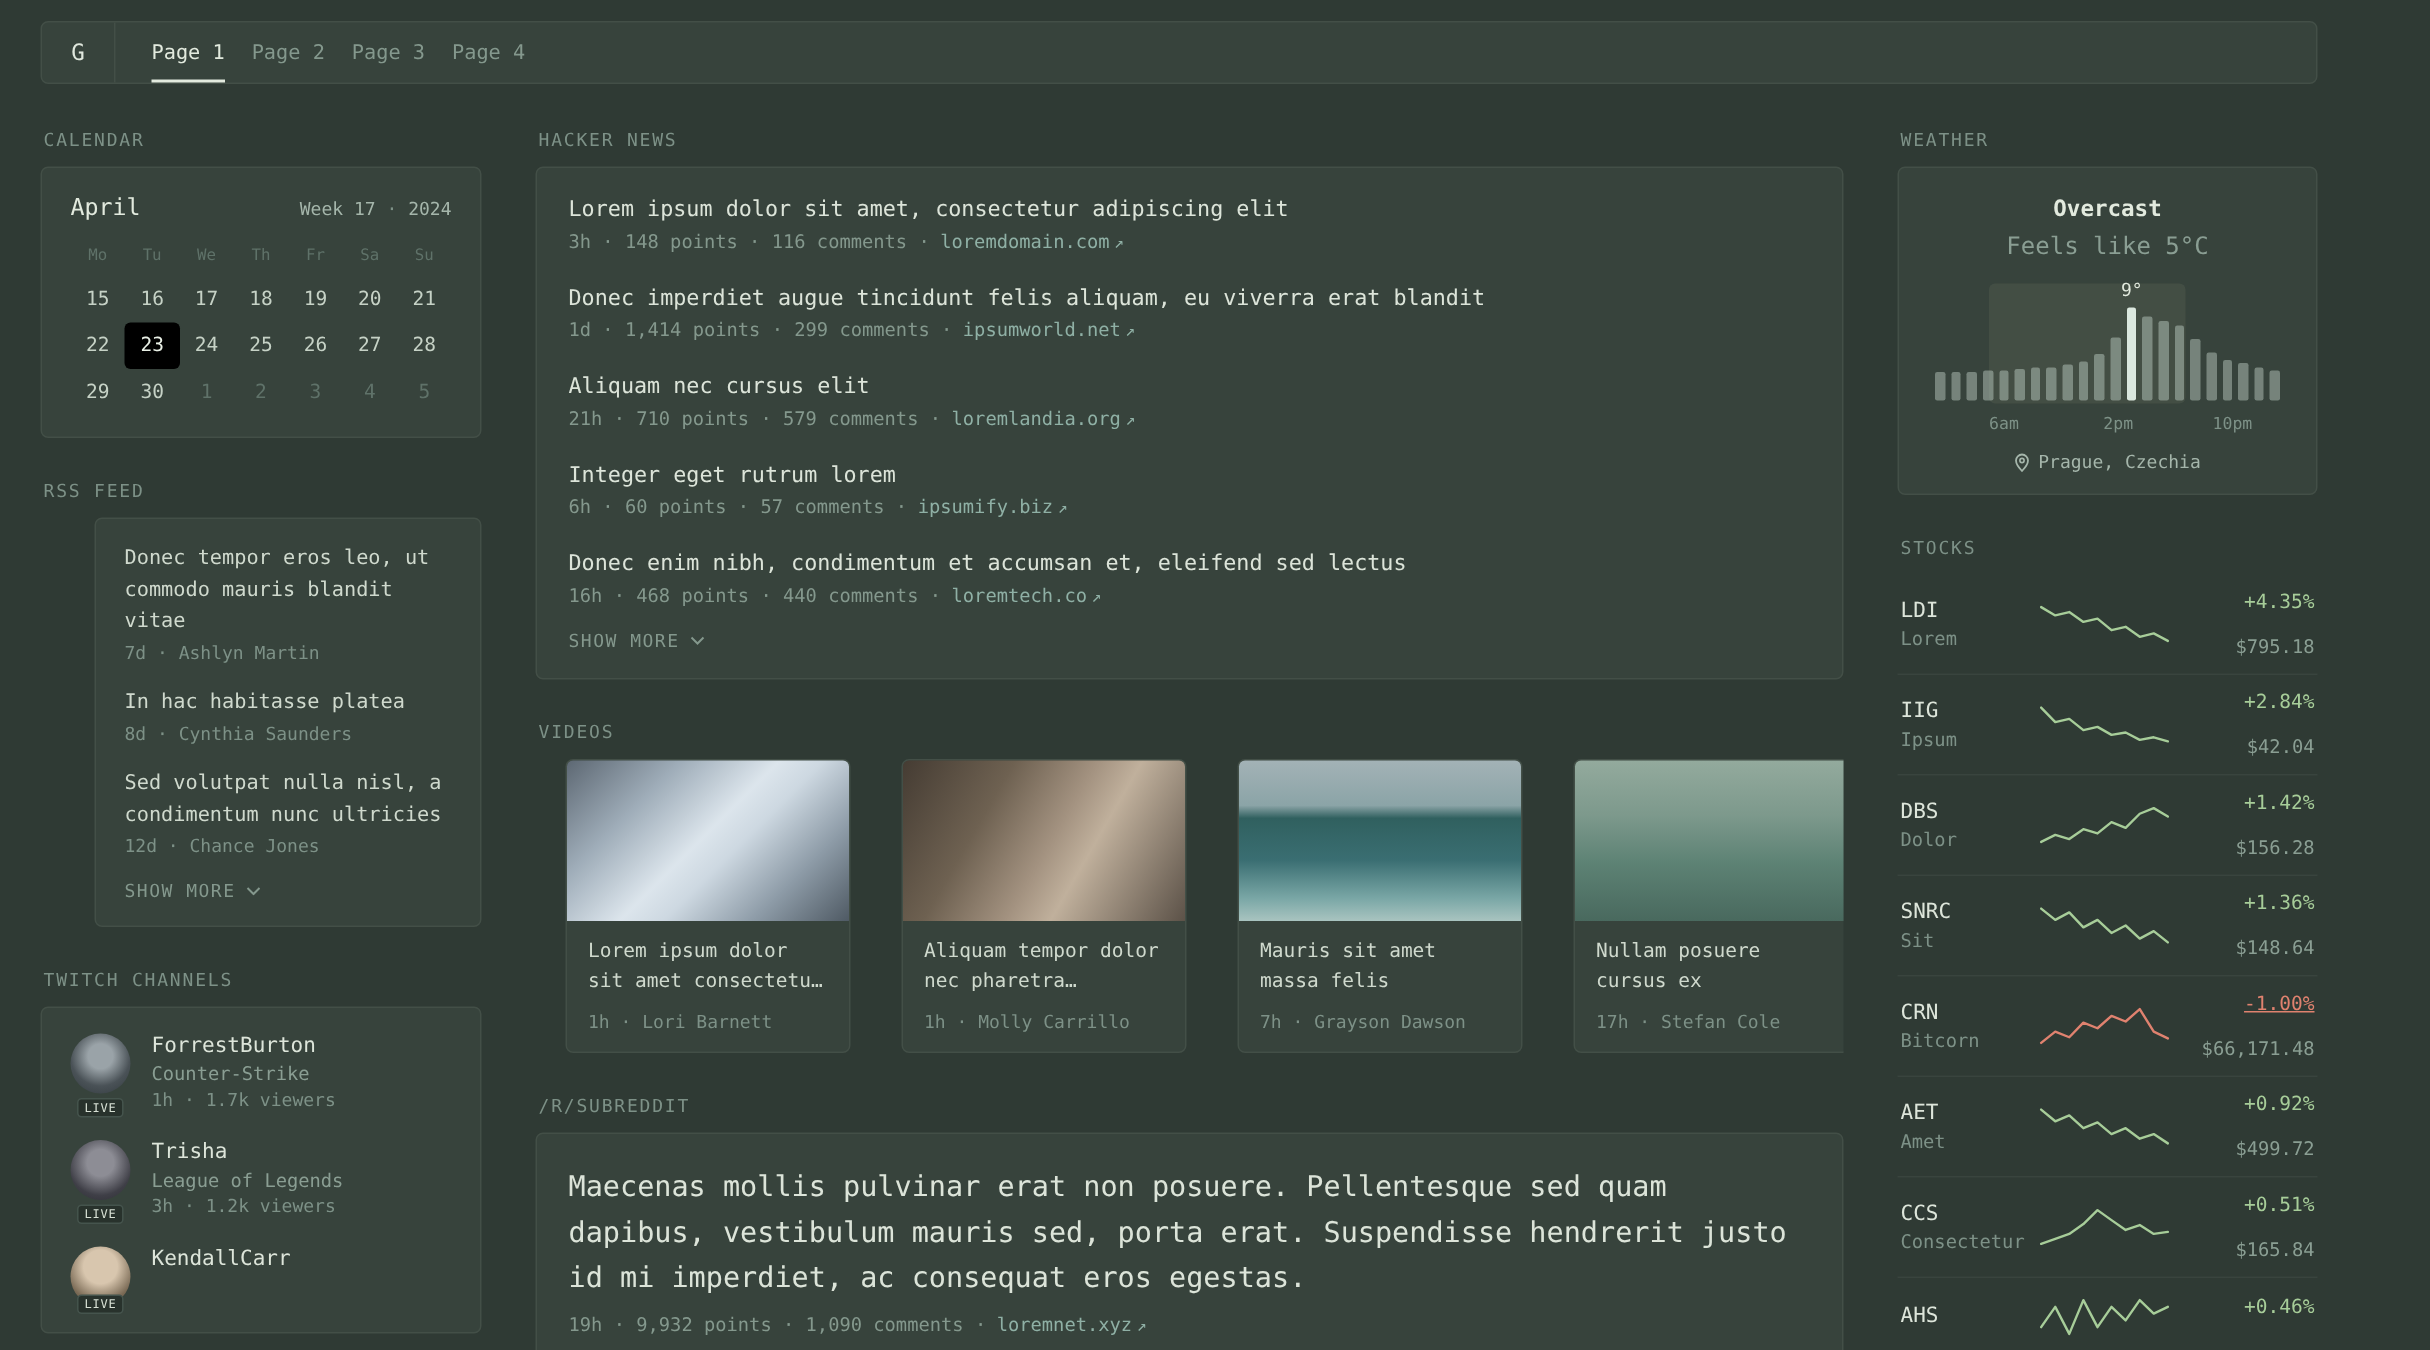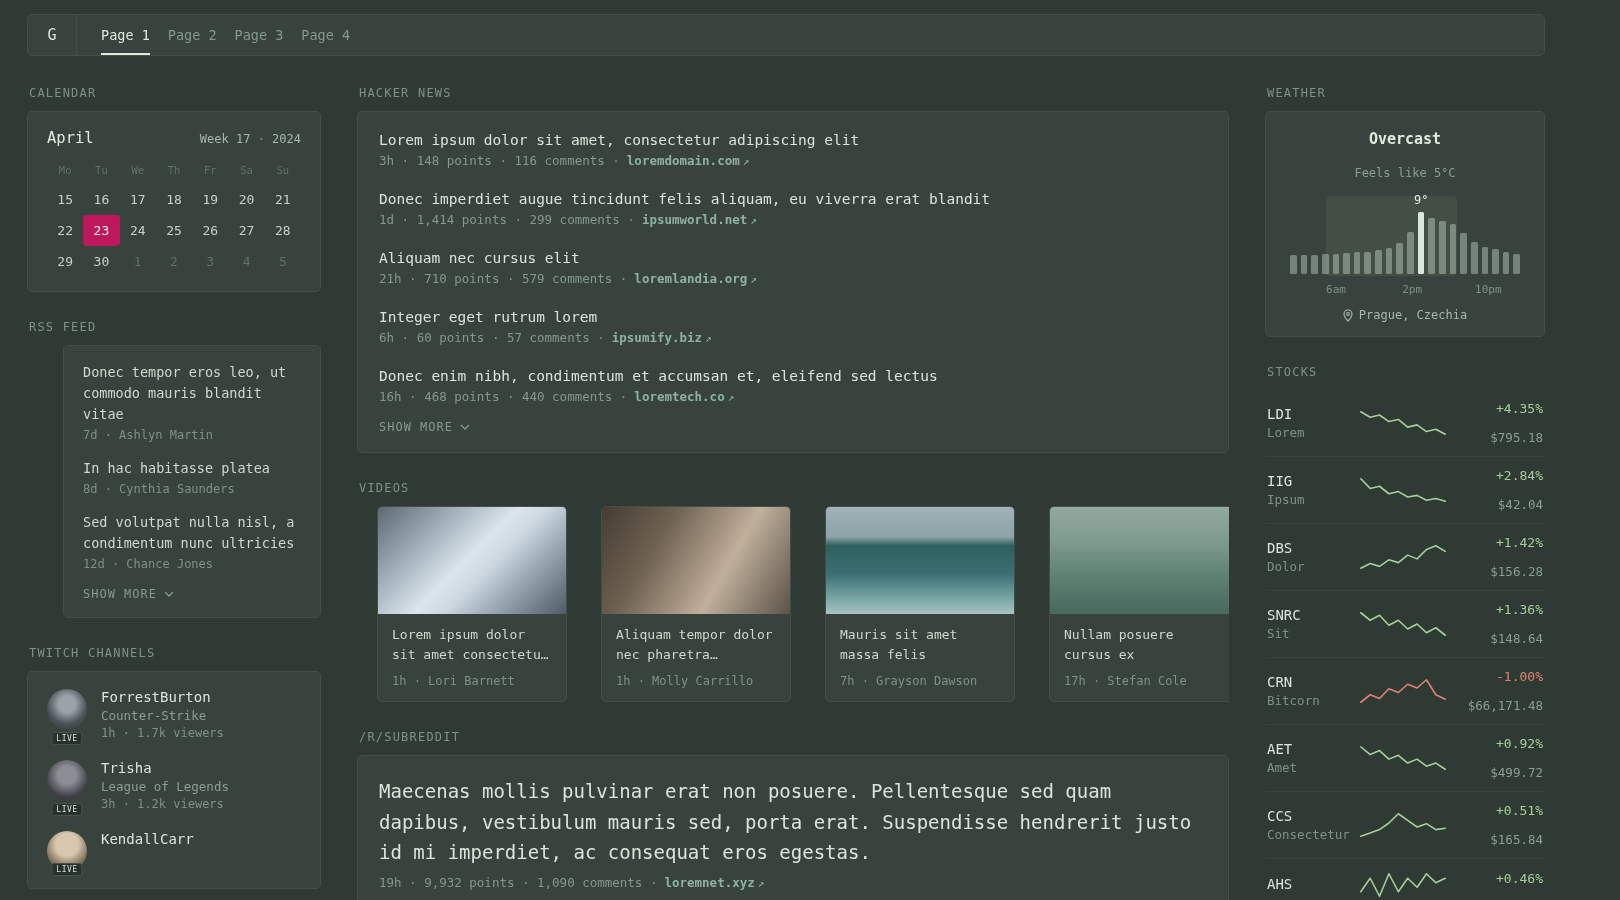--- a/index.html
+++ b/index.html
@@ -50,21 +50,21 @@
   .cal-week .dim2 { color: #7d9187; }
   .cal-grid { display: grid; grid-template-columns: repeat(7, 1fr); }
   .cal-grid.heads span {
     text-align: center; font-size: 10.5px; color: #5f7269; padding: 4px 0 8px;
   }
   .cday {
     height: 31px; display: flex; align-items: center; justify-content: center;
     font-size: 13px; color: #c6d2c6; border-radius: 4px;
   }
   .cday.dim { color: #5f7269; }
-  .cday.selected { background: #be185d; color: #e9f0e6; }
+  .cday.selected { background: #000000; color: #e9f0e6; }
 
   
   .rss-card { padding: 16px 19px 16px; margin-left: 36px; }
   .rss-item + .rss-item { margin-top: 16px; }
   .item-title { font-size: 13.5px; line-height: 1.55; color: #cfd9cd; cursor: pointer; }
   .item-meta { font-size: 12px; color: #7d9187; margin-top: 3px; }
   .show-more {
     display: flex; align-items: center; gap: 7px; margin-top: 16px;
     font-size: 12px; letter-spacing: 1px; color: #84988d; cursor: pointer;
   }
@@ -86,21 +86,21 @@
   }
   .tw-name { font-size: 14px; color: #dde5da; }
   .tw-game { font-size: 12.5px; color: #8a9e93; margin-top: 3px; }
   .tw-meta { font-size: 12px; color: #7d9187; margin-top: 3px; }
 
   
   .hn-card { padding: 20px 21px 18px; }
   .hn-item + .hn-item { margin-top: 23px; }
   .hn-title { font-size: 14.5px; color: #dce4d9; cursor: pointer; }
   .hn-meta { font-size: 12.5px; color: #84988d; margin-top: 5px; }
-  .domain { color: #8fb0a5; margin-left: 7px; cursor: pointer; font-weight: bold; }
+  .domain { color: #8fb0a5; margin-left: 7px; cursor: pointer; }
   .ext { font-size: 11px; color: #8fb0a5; margin-left: 3px; }
 
   
   .videos-row { display: flex; gap: 14px; overflow: hidden; }
   .vcard { flex: 0 0 190px; width: 190px; cursor: pointer; margin-left: 20px; }
   .vthumb { height: 107px; border-radius: 4px 4px 0 0; }
   .thumb-1 { background: linear-gradient(135deg, #5d6873 0%, #9fadb9 26%, #dce5ec 48%, #cdd8e1 58%, #8e9ca8 78%, #4f5a64 100%); }
   .thumb-2 { background: linear-gradient(120deg, #453c33 0%, #6e6151 30%, #a39280 52%, #c0b09c 64%, #5c5248 100%); }
   .thumb-3 { background: linear-gradient(180deg, #a3b2b6 0%, #8ba4a7 28%, #30605f 36%, #3a6e72 62%, #7aa7a6 86%, #a9c4c0 100%); }
   .thumb-4 { background: linear-gradient(180deg, #93aa9d 0%, #7d998c 34%, #5d8274 64%, #49695e 100%); }
@@ -109,21 +109,21 @@
   .v-meta { padding: 9px 14px 13px; font-size: 12px; color: #7d9187; }
 
   
   .reddit-card { padding: 20px 21px; }
   .rd-post { font-size: 19px; line-height: 1.6; color: #dce4d9; cursor: pointer; }
   .rd-meta { font-size: 12.5px; color: #84988d; margin-top: 8px; }
 
   
   .weather-card { padding: 18px 16px 14px; text-align: center; }
   .w-cond { font-size: 15px; font-weight: 700; color: #e2eade; }
-  .w-feels { font-size: 12px; color: #8a9e93; margin-top: 18px; }
+  .w-feels { font-size: 16px; color: #8a9e93; margin-top: 6px; }
   .w-chart { position: relative; height: 100px; margin: 16px 4px 0; }
   .w-band { position: absolute; left: 17%; width: 55%; top: 0; bottom: 20px;
             background: rgba(223, 233, 188, 0.07); border-radius: 4px; }
   .w-bars { position: absolute; left: 4px; right: 4px; top: 16px; bottom: 22px;
             display: flex; align-items: flex-end; gap: 4px; }
   .wbar { flex: 1; background: rgba(205, 221, 211, 0.42); border-radius: 1.5px; min-height: 4px; }
   .wbar.peak { background: rgba(228, 240, 232, 0.95); }
   .w-peak { position: absolute; top: -3px; transform: translateX(-50%);
             font-size: 12px; color: #e2eade; }
   .w-times span { position: absolute; bottom: 0; transform: translateX(-50%);
@@ -452,21 +452,21 @@
           </div>
           <div class="stock-row">
             <div class="s-left">
                 <div class="s-sym">CRN</div>
                 <div class="s-name">Bitcorn</div>
               </div>
             <svg class="spark" viewBox="0 0 100 32" preserveAspectRatio="none">
                 <polyline points="2.0,28.0 12.7,20.0 23.3,24.0 34.0,13.6 44.7,17.6 55.3,8.8 66.0,12.8 76.7,4.0 87.3,20.0 98.0,24.8" fill="none" stroke="#e0826f" stroke-width="1.6" stroke-linejoin="round" stroke-linecap="round" vector-effect="non-scaling-stroke"></polyline>
               </svg>
             <div class="s-right">
-                <div class="s-change" style="color: rgb(224, 130, 111);">-1.00%</div>
+                <div class="s-change" style="color: rgb(224, 130, 111); text-decoration: underline;">-1.00%</div>
                 <div class="s-price">$66,171.48</div>
               </div>
           </div>
           <div class="stock-row">
             <div class="s-left">
                 <div class="s-sym">AET</div>
                 <div class="s-name">Amet</div>
               </div>
             <svg class="spark" viewBox="0 0 100 32" preserveAspectRatio="none">
                 <polyline points="2.0,4.0 12.7,12.3 23.3,8.1 34.0,17.2 44.7,13.1 55.3,21.4 66.0,17.2 76.7,24.7 87.3,21.4 98.0,28.0" fill="none" stroke="#a7cd99" stroke-width="1.6" stroke-linejoin="round" stroke-linecap="round" vector-effect="non-scaling-stroke"></polyline>

